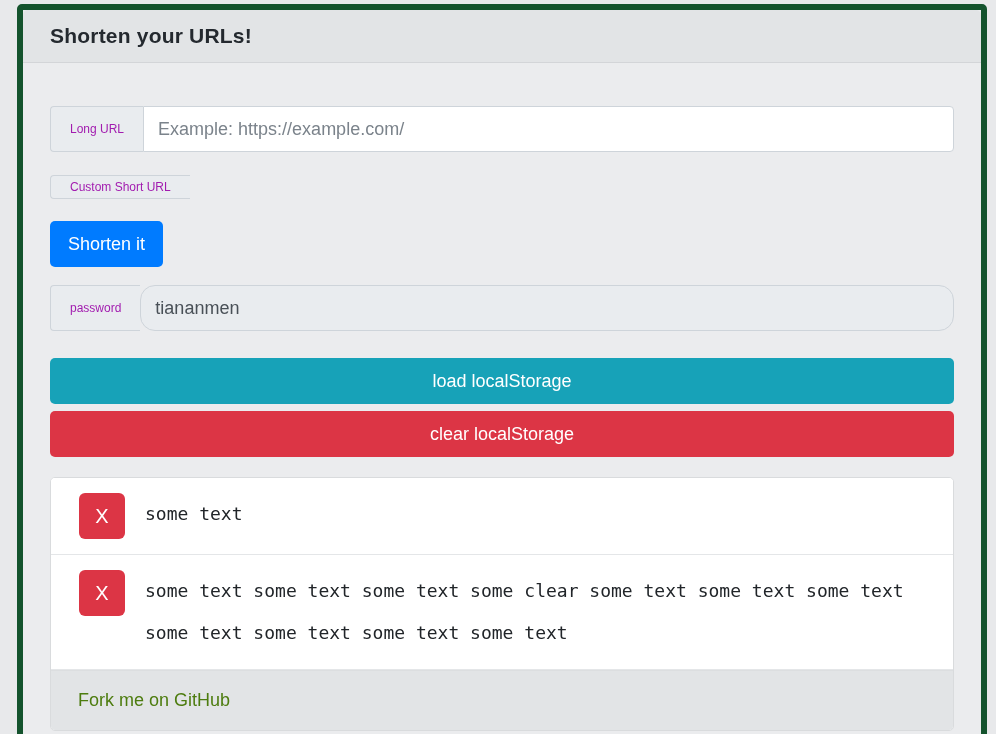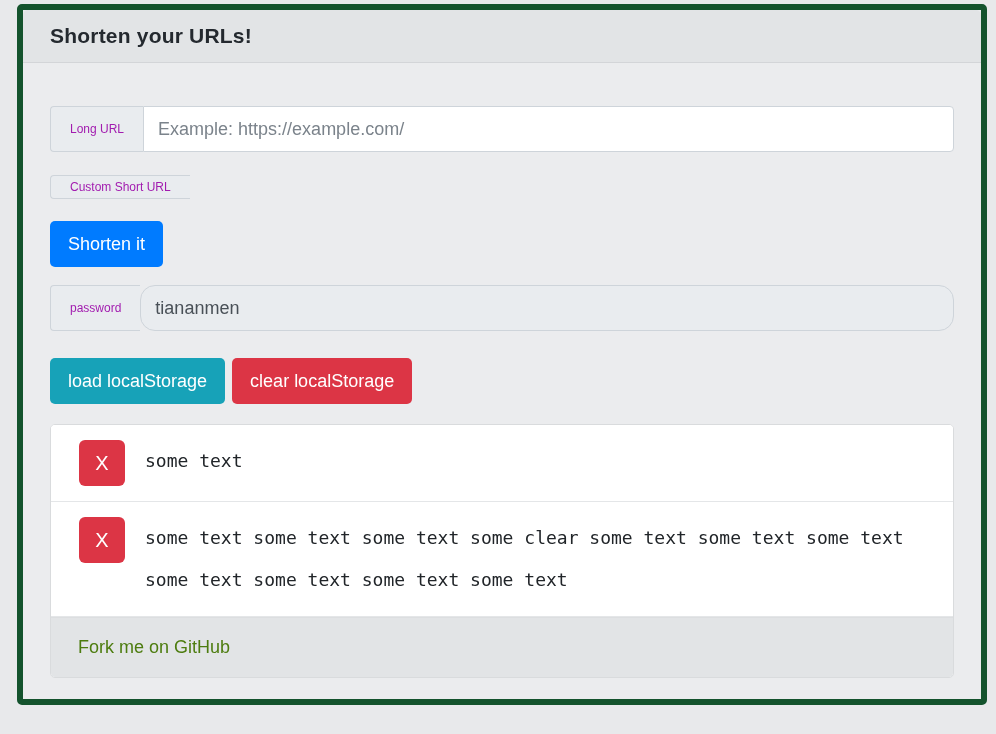--- a/index.html
+++ b/index.html
@@ -67,21 +67,21 @@
     border-radius: 5px;
     font-size: 18px;
     font-family: "Liberation Sans", sans-serif;
     color: #ffffff;
     cursor: pointer;
     white-space: nowrap;
   }
   .btn-primary { background: #007bff; margin-bottom: 18px; }
   .btn-info    { background: #17a2b8; }
   .btn-danger  { background: #dc3545; }
-  .btn-row { display: flex; gap: 7px; margin-bottom: 20px; }
+  .btn-row { display: flex; gap: 7px; margin-bottom: 20px; flex-direction: column; }
 
   .inner-card {
     border: 1px solid #d9dbdd;
     border-radius: 5px;
     overflow: hidden;
     background: #ffffff;
   }
   .list-item {
     padding: 15px 28px;
     background: #ffffff;

